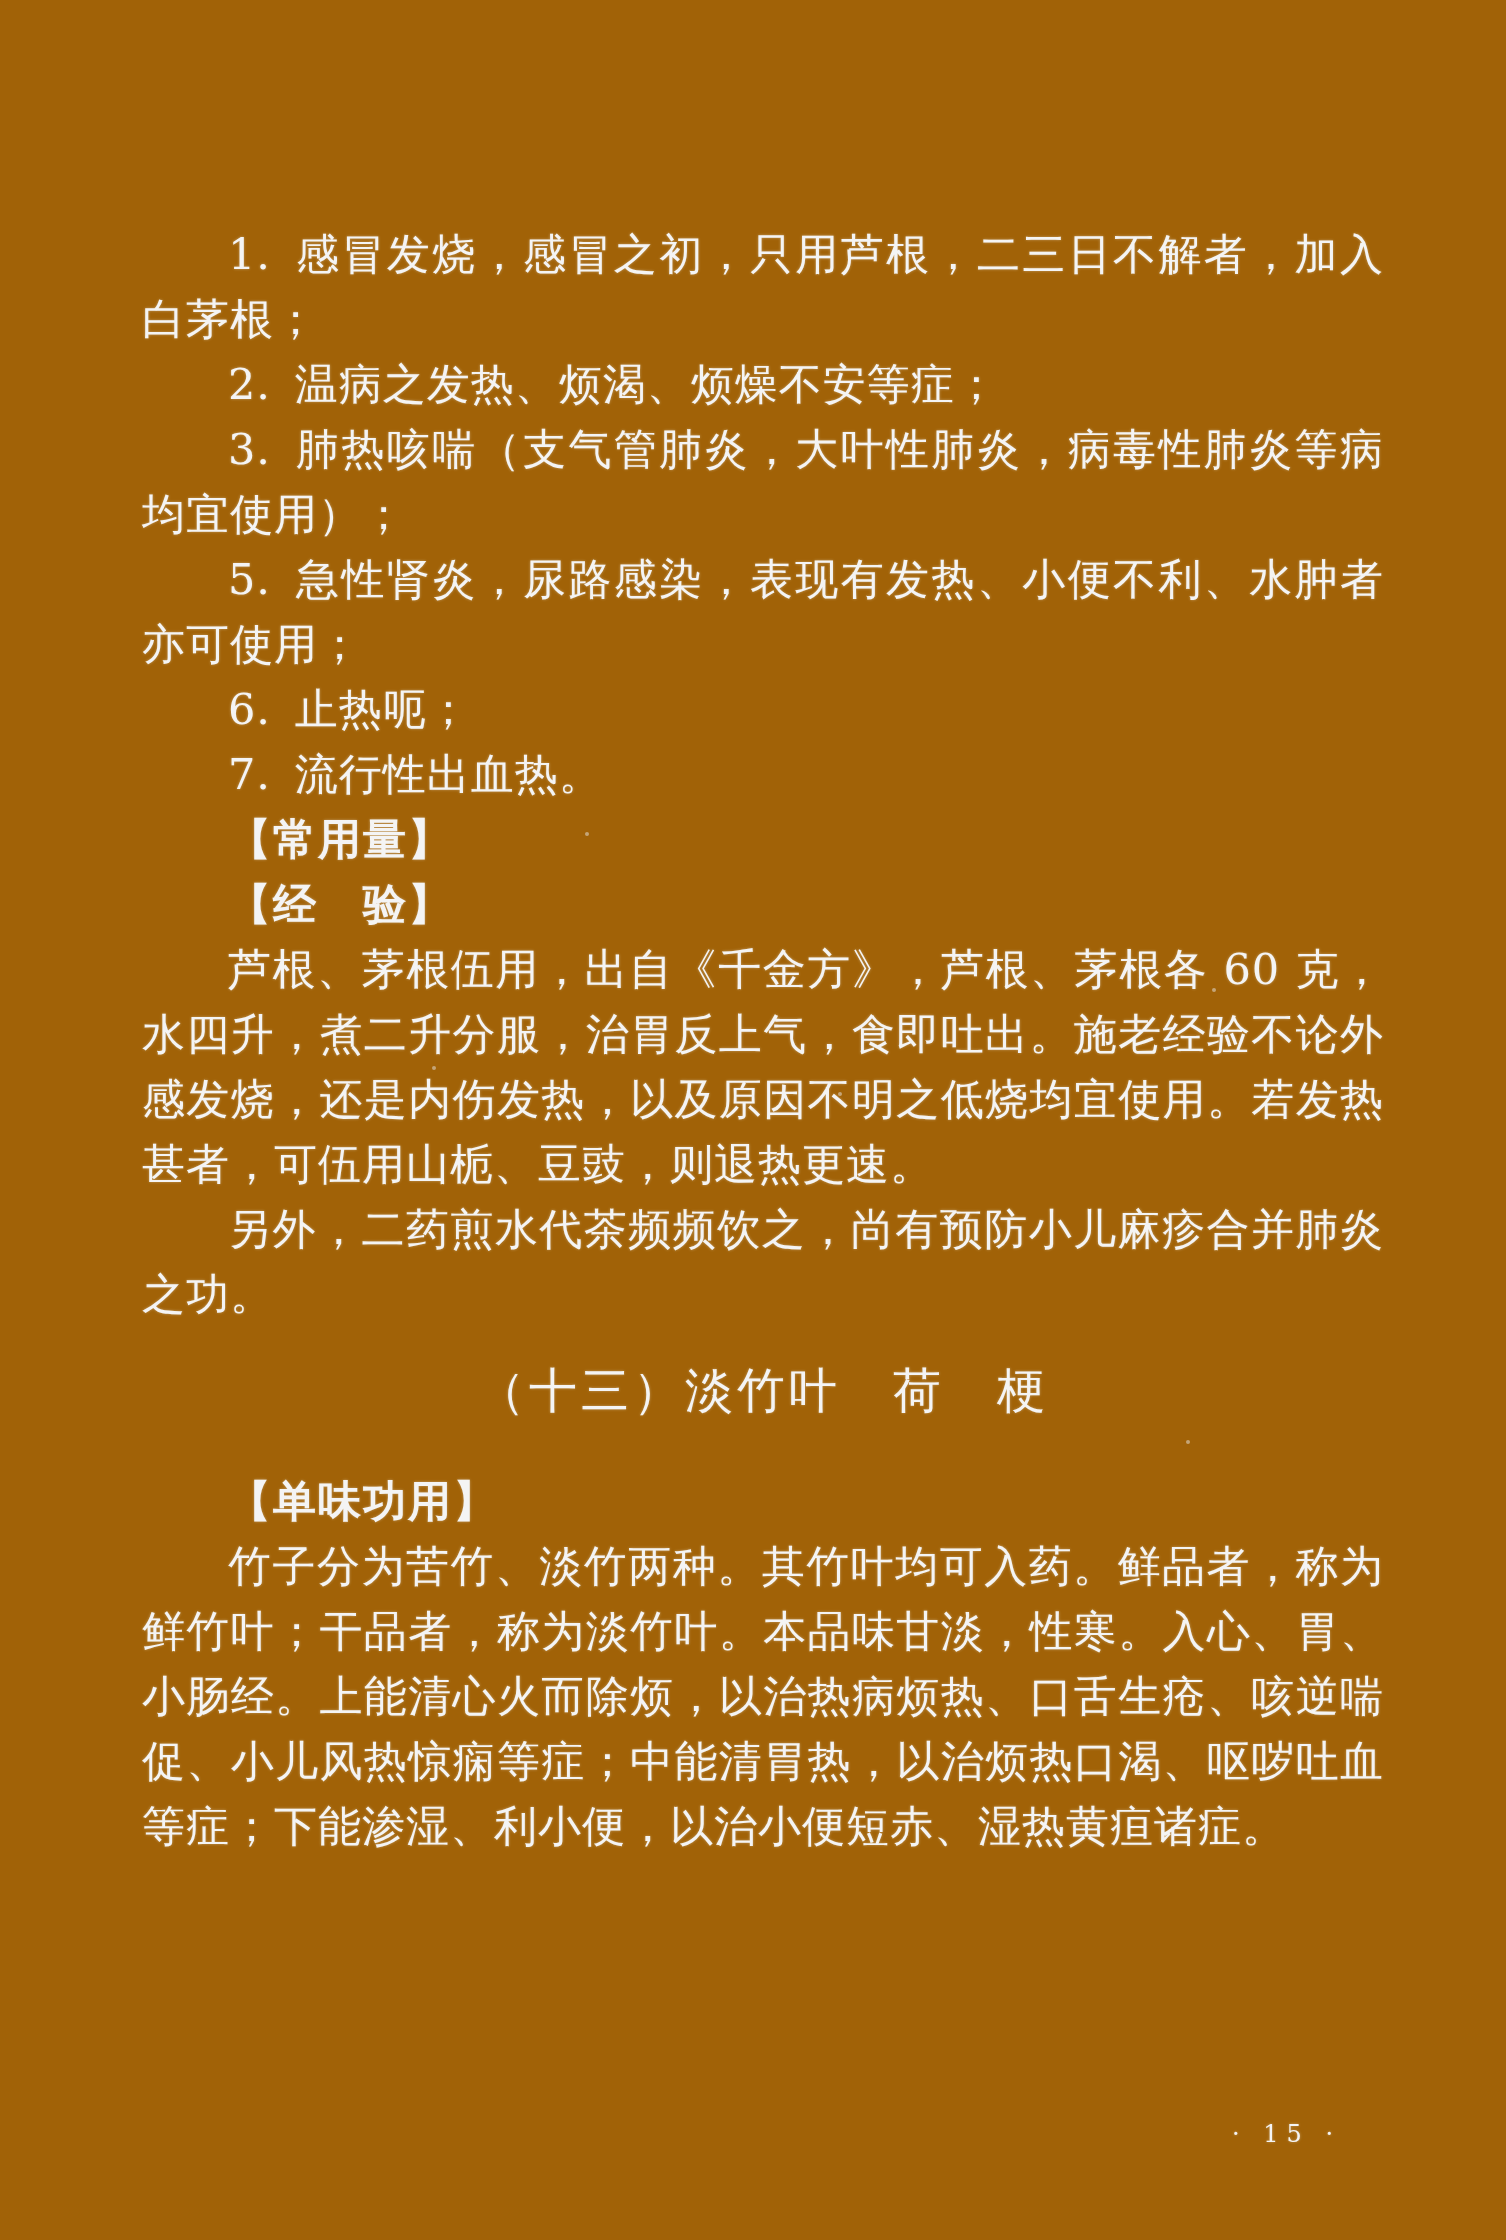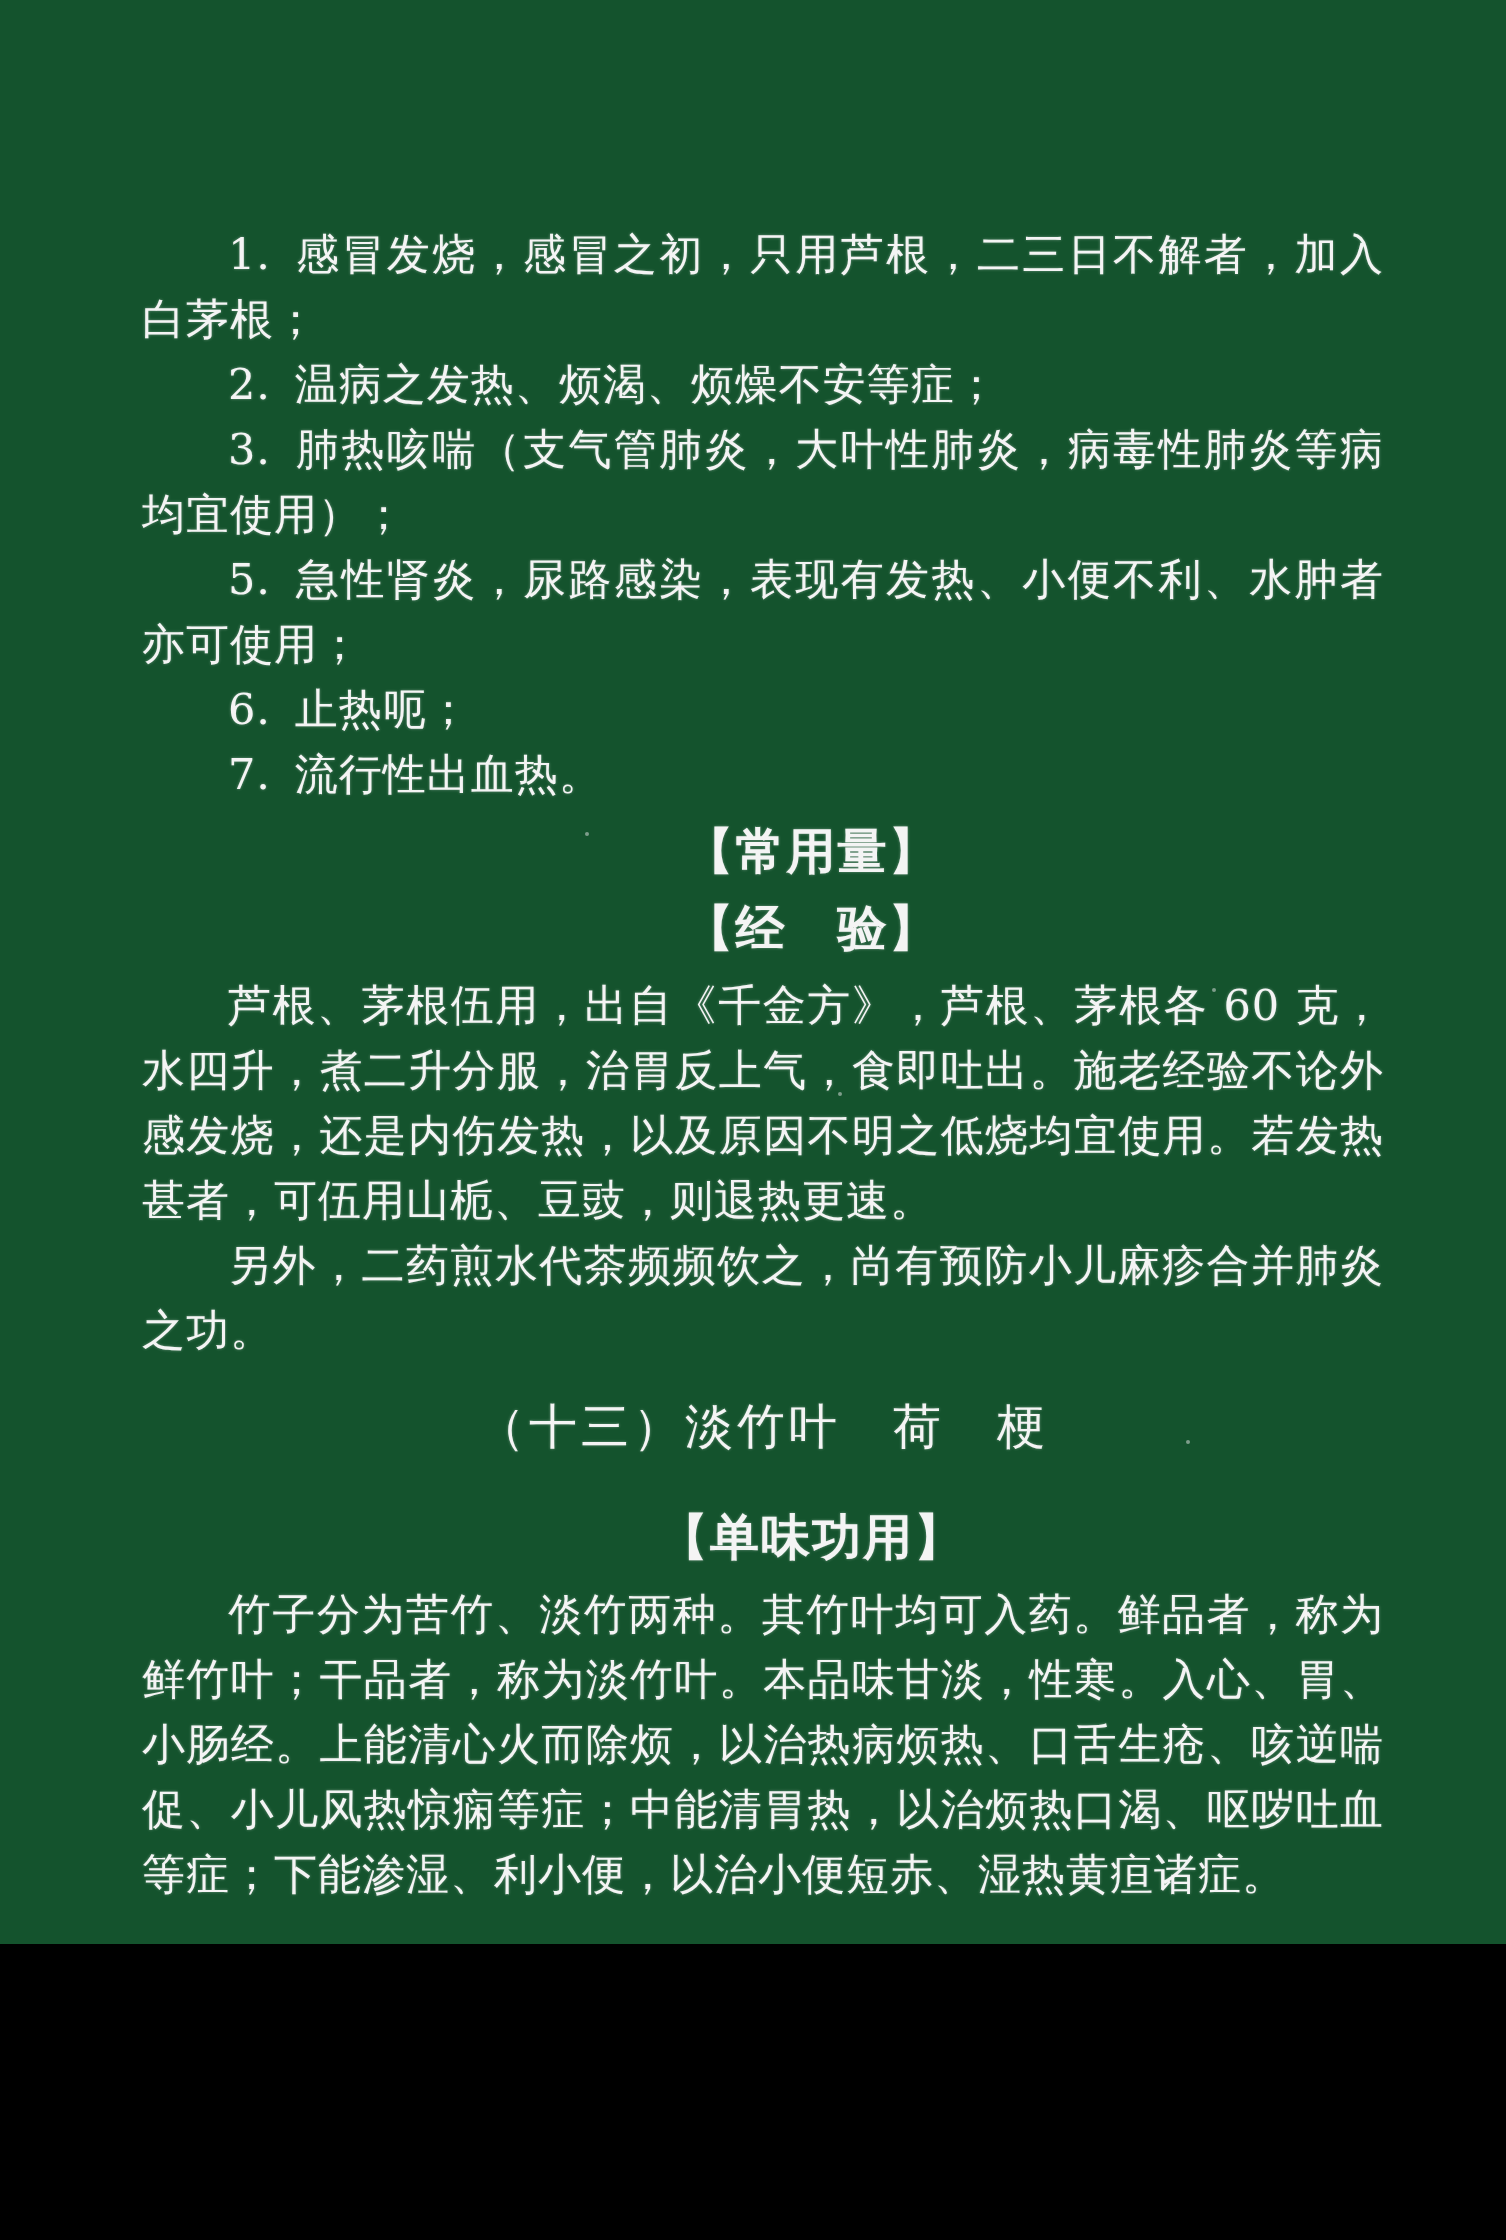--- a/index.html
+++ b/index.html
@@ -1,21 +1,21 @@
 <!DOCTYPE html>
 <html><head>
 <meta charset="utf-8">
 <style>
   html, body { margin: 0; padding: 0; background: #000; }
 
   .page {
     position: relative;
     width: 1506px;
-    height: 1944px;
-    background: #14532d;
+    height: 2240px;
+    background: #a16207;
     overflow: hidden;
     color: #f4f4f4;
     font-family: "DejaVu Serif", "Liberation Serif", serif;
     text-shadow: 0 0 3px rgba(255,255,255,0.38);
   }
 
   .content {
     position: absolute;
     left: 142px;
     top: 222px;
@@ -24,28 +24,28 @@
     line-height: 65px;
     letter-spacing: 1px;
     text-align: justify;
   }
 
   .content p { margin: 0; text-indent: 2em; }
 
   .num-label { margin-right: 0.55em; }
 
   .sub-heading {
-    margin: 12px;
-    font-size: 49px;
+    margin: 0;
+    font-size: 43px;
     line-height: 65px;
     font-weight: bold;
     text-indent: 2em;
     font-family: "DejaVu Sans", "Liberation Sans", sans-serif;
     letter-spacing: 2px;
-    text-align: center;
+    text-align: left;
   }
 
   .dosage-line { text-indent: 2em; }
   .drug-name { margin-right: 1em; }
 
   .chapter-title {
     margin: 20px 0 36px 0;
     font-size: 48px;
     line-height: 86px;
     font-weight: normal;

